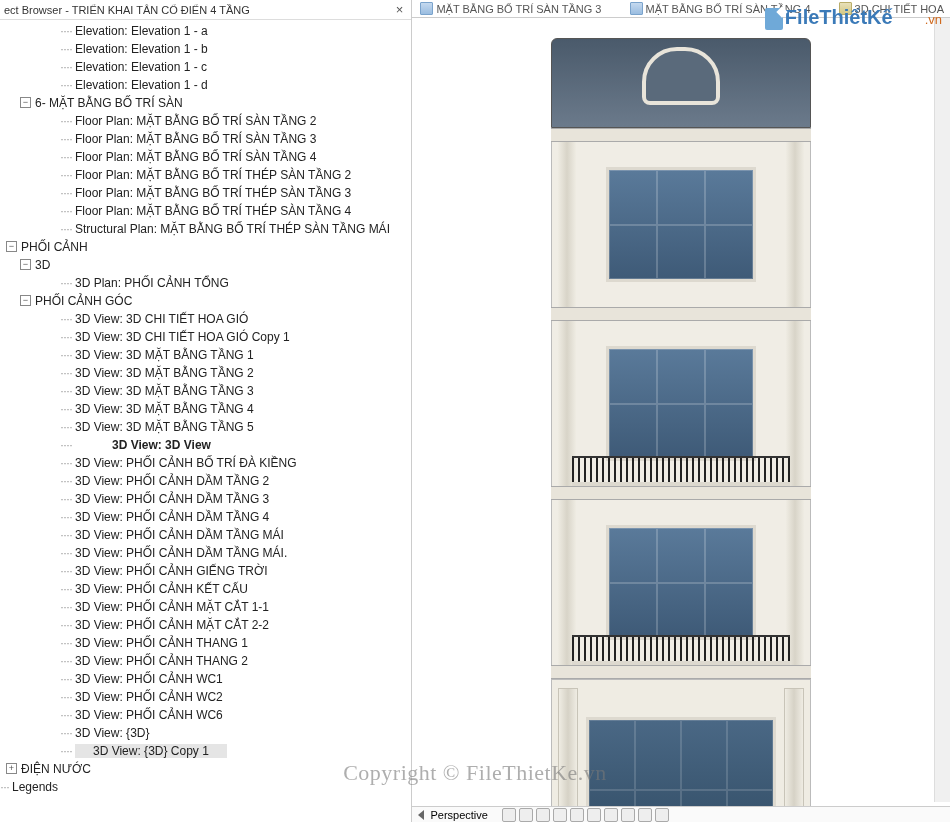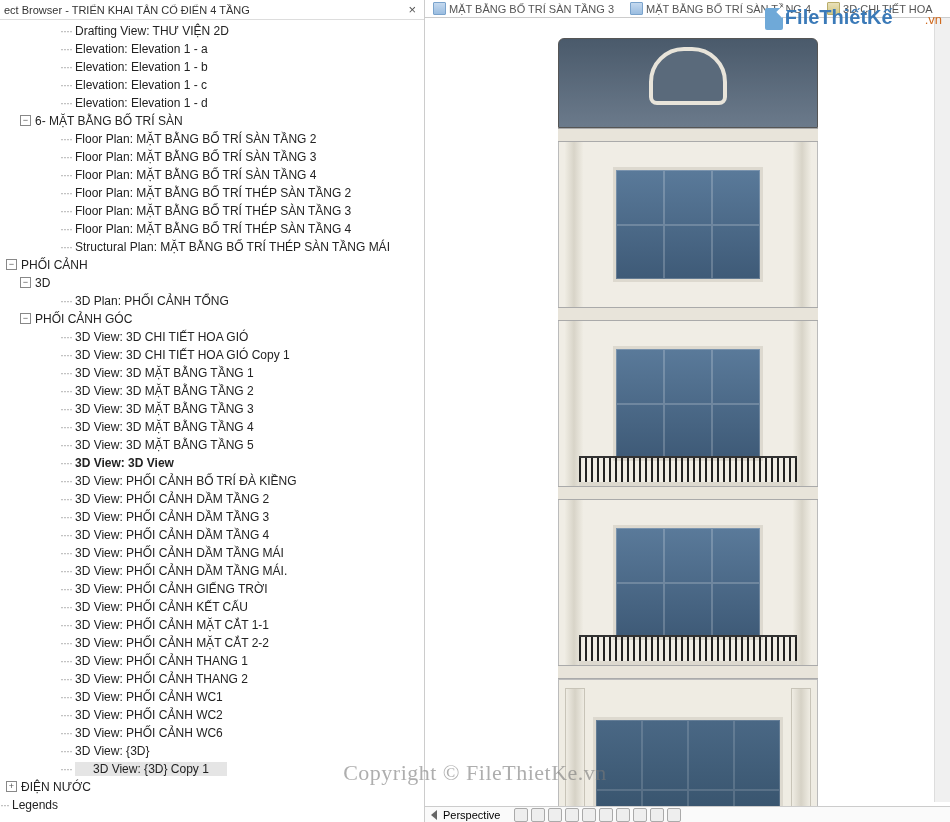--- a/index.html
+++ b/index.html
@@ -77,20 +77,21 @@
       top: -1px;
     }
     .tree-node .dotline {
       color: #999;
       display: inline-block;
       margin-right: 3px;
       letter-spacing: -1px;
     }
     .tree-node.selected .label {
       font-weight: bold;
+      margin-left: 37px;
     }
     .tree-node.highlighted .label {
       background: #e5e5e5;
       padding: 0 18px;
     }
     .tree-node .label {
       color: #222;
     }
     .right-panel {
       flex: 1;
@@ -99,21 +100,21 @@
       flex-direction: column;
       background: #fff;
       position: relative;
     }
     .tabs-row {
       display: flex;
       align-items: center;
       min-height: 18px;
       border-bottom: 1px solid #ccc;
       padding-left: 2px;
-      gap: 4px;
+      gap: 16px;
       overflow: hidden;
     }
     .tab {
       display: flex;
       align-items: center;
       gap: 3px;
       padding: 1px 6px;
       font-size: 11px;
       color: #555;
       cursor: pointer;
@@ -260,21 +261,20 @@
   <div class="left-panel">
     <div class="panel-header">
       <span class="panel-title">
         <span>ect Browser - </span><span>TRIỂN KHAI TÂN CỔ ĐIỂN 4 TẦNG</span>
       </span>
       <span class="close-x">×</span>
     </div>
 
     <div class="tree">
 
-      <div class="tree-node"><span class="indent" style="width:60px"></span><span class="dotline">····</span><span class="label">Drafting View: THƯ VIỆN 2D</span></div>
       <div class="tree-node"><span class="indent" style="width:60px"></span><span class="dotline">····</span><span class="label">Elevation: Elevation 1 - a</span></div>
       <div class="tree-node"><span class="indent" style="width:60px"></span><span class="dotline">····</span><span class="label">Elevation: Elevation 1 - b</span></div>
       <div class="tree-node"><span class="indent" style="width:60px"></span><span class="dotline">····</span><span class="label">Elevation: Elevation 1 - c</span></div>
       <div class="tree-node"><span class="indent" style="width:60px"></span><span class="dotline">····</span><span class="label">Elevation: Elevation 1 - d</span></div>
 
       <div class="tree-node"><span class="indent" style="width:20px"></span><span class="toggle">−</span><span class="label">6- MẶT BẰNG BỐ TRÍ SÀN</span></div>
       <div class="tree-node"><span class="indent" style="width:60px"></span><span class="dotline">····</span><span class="label">Floor Plan: MẶT BẰNG BỐ TRÍ SÀN TẦNG 2</span></div>
       <div class="tree-node"><span class="indent" style="width:60px"></span><span class="dotline">····</span><span class="label">Floor Plan: MẶT BẰNG BỐ TRÍ SÀN TẦNG 3</span></div>
       <div class="tree-node"><span class="indent" style="width:60px"></span><span class="dotline">····</span><span class="label">Floor Plan: MẶT BẰNG BỐ TRÍ SÀN TẦNG 4</span></div>
       <div class="tree-node"><span class="indent" style="width:60px"></span><span class="dotline">····</span><span class="label">Floor Plan: MẶT BẰNG BỐ TRÍ THÉP SÀN TẦNG 2</span></div>

